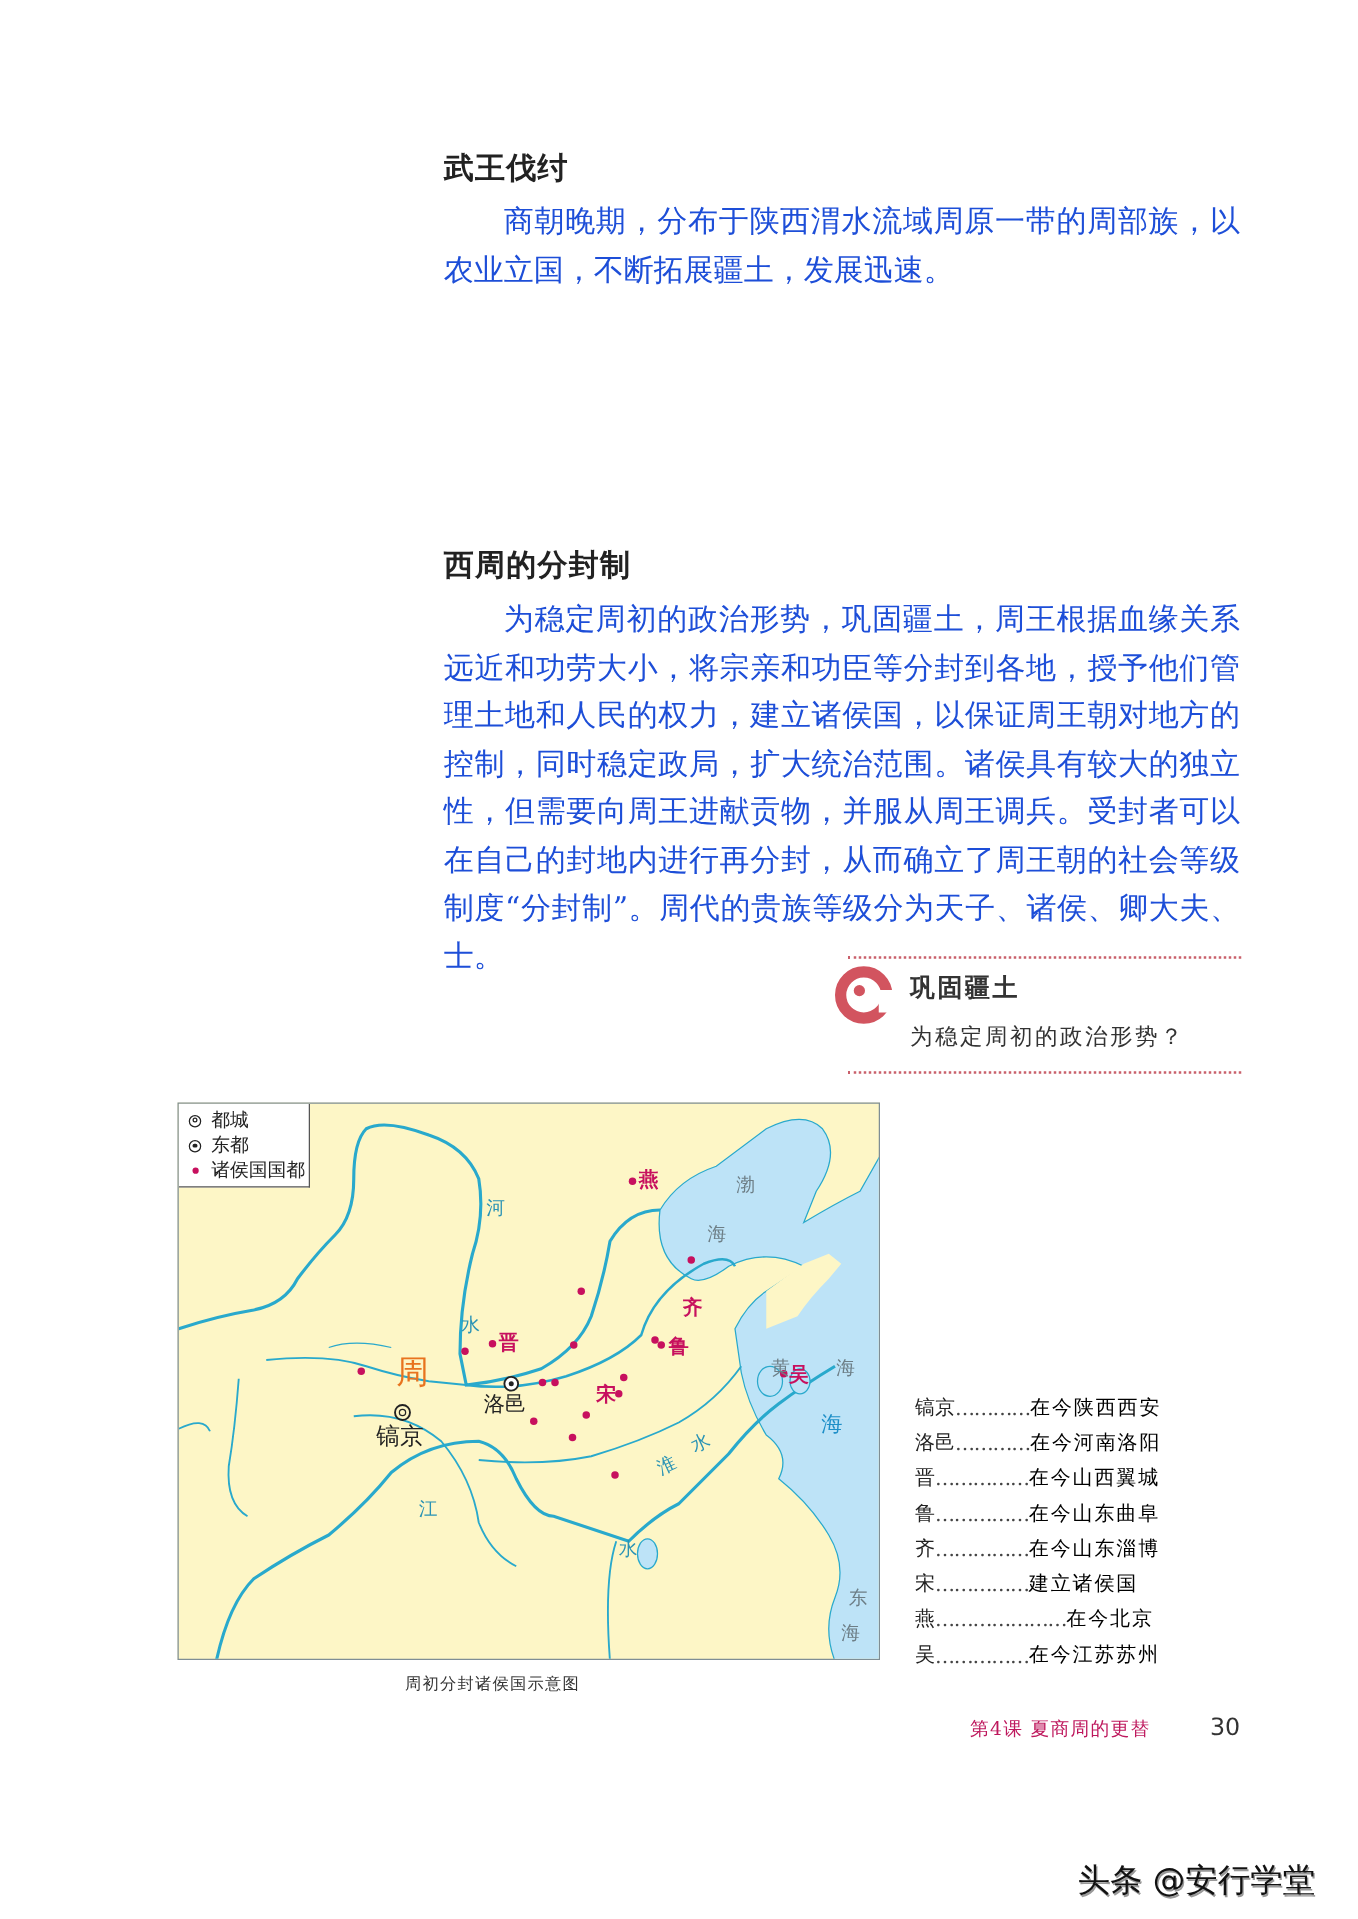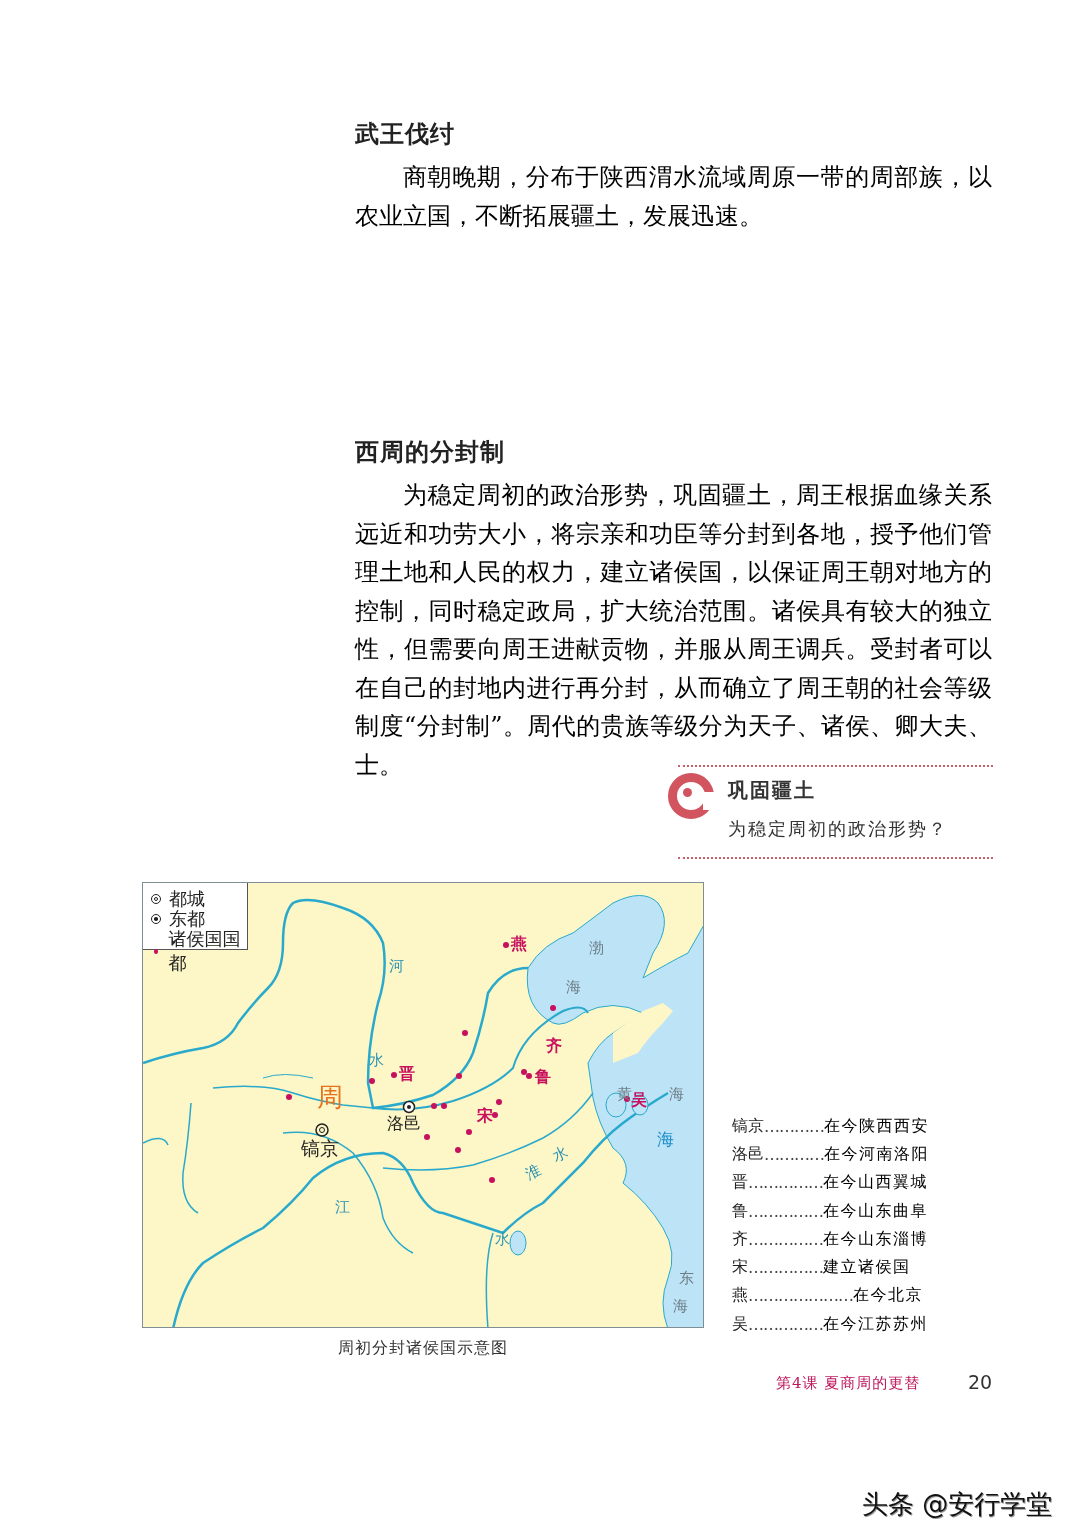--- a/index.html
+++ b/index.html
@@ -1,41 +1,41 @@
 <!DOCTYPE html>
 <html><head>
 <meta charset="utf-8">
 <style>
   html,body{margin:0;padding:0;background:#fff;}
   body{width:1086px;height:1535px;position:relative;overflow:hidden;font-family:"DejaVu Serif","Liberation Serif",serif;color:#222;}
   .abs{position:absolute;}
   .heading{font-family:"DejaVu Sans","Liberation Sans",sans-serif;font-weight:bold;font-size:24px;color:#222;letter-spacing:1px;}
-  .para{font-size:24px;line-height:38.5px;color:#000000;text-align:justify;}
+  .para{font-size:24px;line-height:38.5px;color:#1d4ed8;text-align:justify;}
   .para p{margin:0;text-indent:2em;}
   .think-box{left:668px;top:765px;width:325px;height:95px;}
   .dots{position:absolute;left:10px;right:0;height:0;border-top:2px dotted #c9606b;}
   .think-icon{position:absolute;left:0;top:8px;width:46px;height:46px;border-radius:50%;border:9px solid #d2545f;box-sizing:border-box;background:#fff;}
   .think-icon .gap{position:absolute;right:-10px;top:10px;width:12px;height:18px;background:#fff;}
   .think-icon .dot{position:absolute;left:6px;top:6px;width:9px;height:9px;border-radius:50%;background:#d2545f;}
   .think-title{position:absolute;left:60px;top:12px;font-family:"DejaVu Sans","Liberation Sans",sans-serif;font-weight:bold;font-size:20px;color:#333;letter-spacing:2px;}
   .think-q{position:absolute;left:60px;top:52px;font-size:18px;color:#333;letter-spacing:2px;}
   .map{left:142px;top:882px;width:562px;height:446px;border:1px solid #7f8e95;box-sizing:border-box;background:#fdf6c6;overflow:hidden;}
-  .legend{position:absolute;left:0;top:0;width:104px;height:66px;background:#fff;border-right:1px solid #555;border-bottom:1px solid #555;font-family:"DejaVu Sans","Liberation Sans",sans-serif;font-size:18px;color:#222;}
+  .legend{position:absolute;left:0;top:0;width:104px;height:66px;background:#fff;border-right:1px solid #555;border-bottom:1px solid #555;font-family:"DejaVu Sans","Liberation Sans",sans-serif;font-size:15px;color:#222;}
   .legend .row{position:absolute;left:8px;display:flex;align-items:center;gap:8px;}
   .sym-capital{width:10px;height:10px;border:1.5px solid #222;border-radius:50%;position:relative;box-sizing:border-box;}
   .sym-capital::after{content:"";position:absolute;left:1.5px;top:1.5px;width:4px;height:4px;border:1px solid #222;border-radius:50%;box-sizing:border-box;}
   .sym-east{width:10px;height:10px;border:1.5px solid #222;border-radius:50%;position:relative;box-sizing:border-box;}
   .sym-east::after{content:"";position:absolute;left:2px;top:2px;width:3.5px;height:3.5px;background:#222;border-radius:50%;}
   .sym-fief{width:5px;height:5px;margin:0 2.5px;background:#c7105e;border-radius:50%;}
   .maplabel{position:absolute;font-family:"DejaVu Sans","Liberation Sans",sans-serif;white-space:nowrap;}
   .state{color:#c7105e;font-weight:bold;font-size:16px;}
   .river{color:#2a93b5;font-size:15px;}
   .sea{color:#6d7e86;font-size:15px;}
   .city{color:#222;font-size:17px;}
-  .mapcap{left:338px;top:1338px;font-size:16px;color:#333;letter-spacing:1px;}
+  .mapcap{left:324px;top:1338px;font-size:13px;color:#333;letter-spacing:1px;}
   .gloss{left:732px;top:1112px;font-size:16px;}
   .gloss .grow{height:28.3px;display:flex;align-items:center;white-space:nowrap;}
   .gloss .gname{font-family:"DejaVu Sans","Liberation Sans",sans-serif;color:#222;}
   .gloss .gdots{color:#444;letter-spacing:-1px;}
   .gloss .gloc{color:#000000;letter-spacing:1.5px;}
   .footer{left:776px;top:1374px;font-size:15px;color:#be185d;letter-spacing:1px;}
   .pagenum{left:968px;top:1371px;font-family:"DejaVu Sans","Liberation Sans",sans-serif;font-size:19px;color:#333;}
   .watermark{left:862px;top:1487px;font-family:"DejaVu Sans","Liberation Sans",sans-serif;font-size:26px;color:#111;text-shadow:1px 1px 0 #999;}
 </style>
 </head>
@@ -194,15 +194,15 @@
       <span class="gloc">在今北京</span>
     </div>
   <div class="grow">
       <span class="gname">吴</span>
       <span class="gdots">……………</span>
       <span class="gloc">在今江苏苏州</span>
     </div>
 </div>
 
 <div class="abs footer">第4课  夏商周的更替</div>
-<div class="abs pagenum">20</div>
+<div class="abs pagenum">30</div>
 
 <div class="abs watermark">头条 @安行学堂</div>
 
 </body></html>

